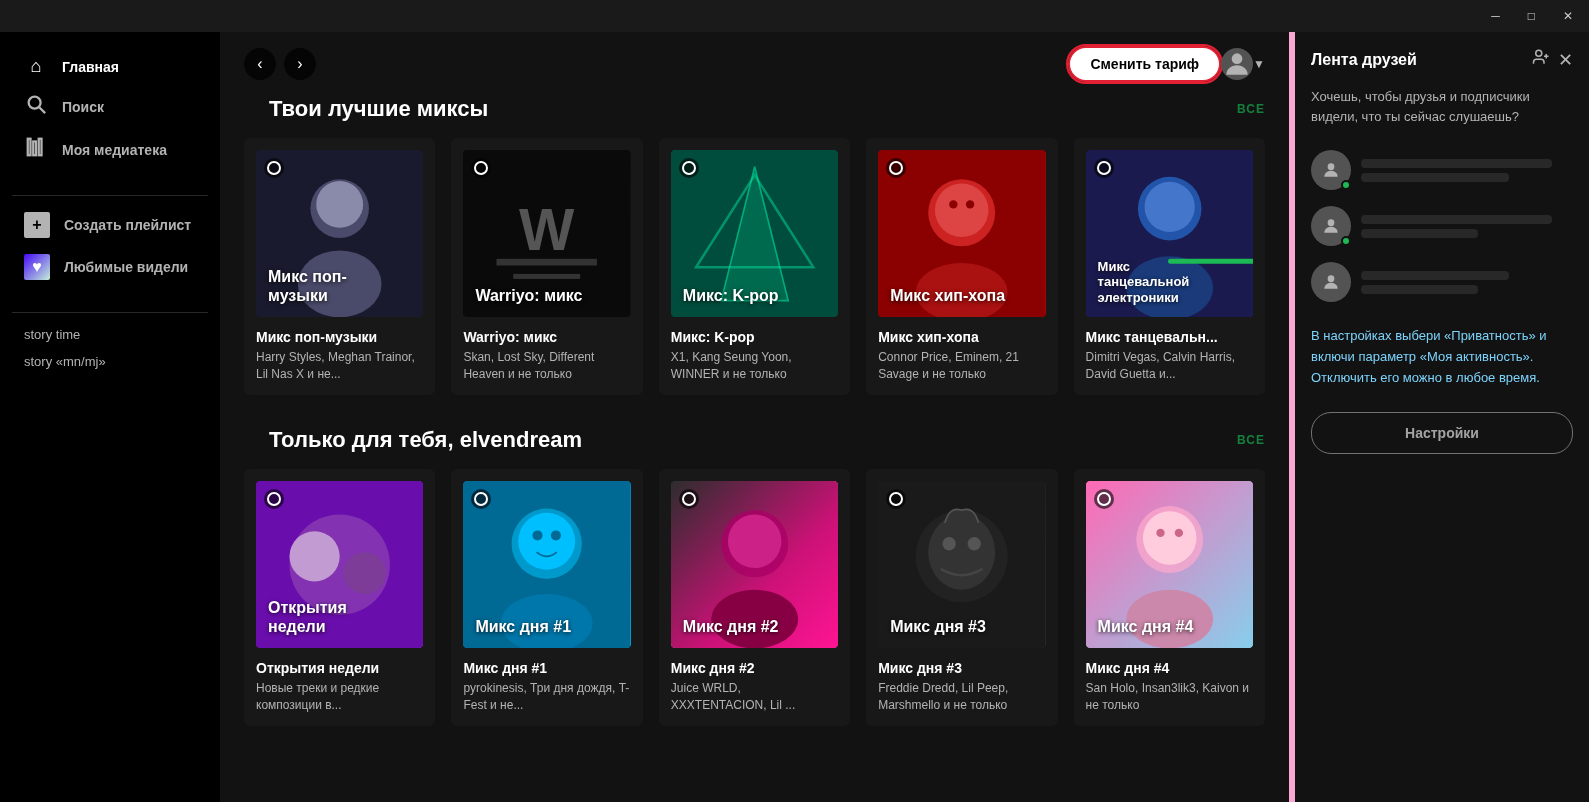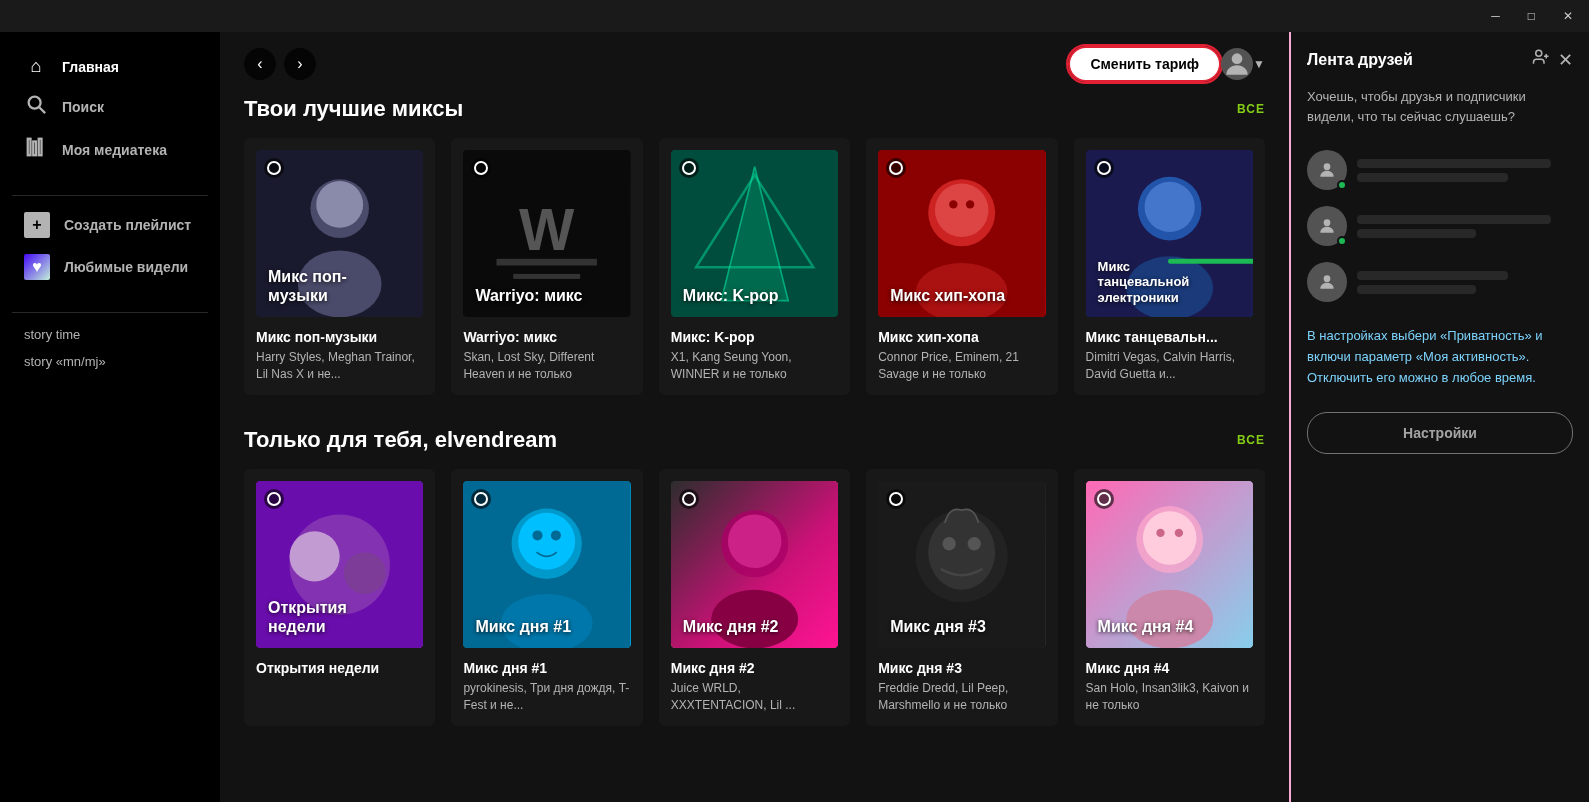--- a/index.html
+++ b/index.html
@@ -204,29 +204,30 @@
 
     
     .section {
       margin-bottom: 32px;
     }
     .section-header {
       display: flex;
       align-items: center;
       justify-content: space-between;
       margin-bottom: 16px;
+      margin-left: 25px;
     }
     .section-title {
       font-size: 22px;
       font-weight: 700;
       color: #fff;
     }
     .section-all-link {
       font-size: 12px;
-      color: #84cc16;
+      color: #15803d;
       cursor: pointer;
       font-weight: 700;
       letter-spacing: 1px;
       text-transform: uppercase;
     }
 
     
     .cards-grid {
       display: grid;
       grid-template-columns: repeat(5, 1fr);
@@ -305,21 +306,21 @@
 
     
     .main-content::-webkit-scrollbar { width: 8px; }
     .main-content::-webkit-scrollbar-track { background: #121212; }
     .main-content::-webkit-scrollbar-thumb { background: #535353; border-radius: 4px; }
 
     
     .friends-panel {
       width: 300px;
       background: #121212;
-      border-left: 2px solid #f9a8d4;
+      border-left: 6px solid #f9a8d4;
       display: flex;
       flex-direction: column;
       padding: 16px;
       flex-shrink: 0;
       overflow-y: auto;
     }
     .friends-header {
       display: flex;
       align-items: center;
       justify-content: space-between;
@@ -645,20 +646,21 @@
                     <circle cx="100" cy="100" r="60" fill="#9b59b6" opacity="0.5"></circle>
                     <circle cx="70" cy="90" r="30" fill="#c39bd3"></circle>
                     <circle cx="130" cy="110" r="25" fill="#7d3c98"></circle>
                   </svg>
                 </div>
               </div>
               <div class="card-radio-icon"></div>
               <div class="card-label-overlay">Открытия<br>недели</div>
             </div>
             <div class="card-title">Открытия недели</div>
+            <div class="card-subtitle">Новые треки и редкие композиции в...</div>
           </div>
 
           <div class="card">
             <div class="card-image-wrap">
               <div class="card-image img-mix1">
                 <div class="fake-person">
                   <svg viewBox="0 0 200 200" xmlns="http://www.w3.org/2000/svg">
                     <rect width="200" height="200" fill="#006994"></rect>
                     <circle cx="100" cy="75" r="42" fill="#0099cc"></circle>
                     <ellipse cx="100" cy="170" rx="55" ry="35" fill="#0077aa"></ellipse>

